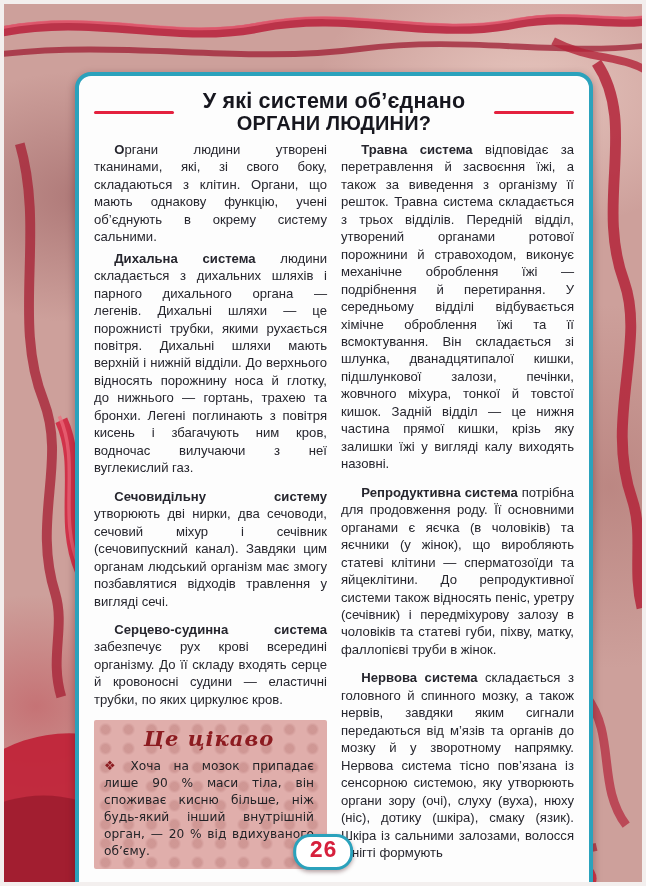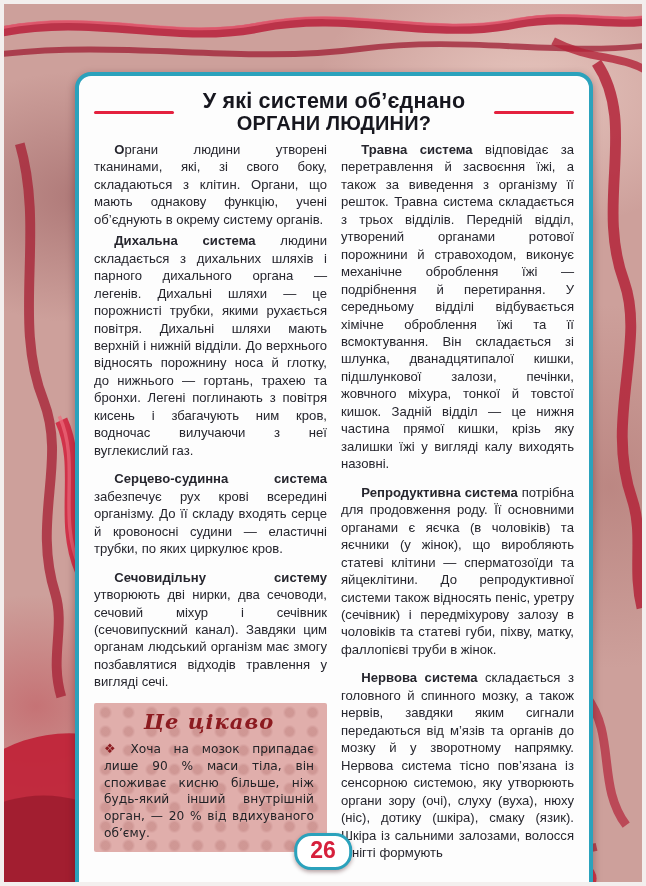--- a/index.html
+++ b/index.html
@@ -78,21 +78,21 @@
   
   .page-pill{
     position:absolute;left:50%;transform:translateX(-50%);
     bottom:12px;
     background:#fff;border:3px solid #2ba2bc;border-radius:17px;
     padding:1px 13px 3px 13px;
     box-shadow:0 2px 4px rgba(70,20,25,.4);
   }
   .page-pill span{
     font-size:23px;font-weight:800;color:#d6203c;
-    font-family:Liberation Sans, sans-serif;
+    font-family:Liberation Mono, monospace;
   }
 </style>
 </head>
 <body>
 
 <div class="page">
 
   <svg class="bg-vessels" viewBox="0 0 646 886" aria-hidden="true">
     <path d="M-10,28 C90,6 170,40 260,22 C350,4 430,36 520,18 C575,8 620,22 656,14" fill="none" stroke="#b92740" stroke-width="10" opacity="0.9"></path>
     <path d="M-10,24 C90,2 170,36 260,18 C350,0 430,32 520,14 C575,4 620,18 656,10" fill="none" stroke="#e9677a" stroke-width="3" opacity="0.7"></path>
@@ -116,24 +116,24 @@
       <h1>
         <span class="t1">У які системи об’єднано</span>
         <span class="t2">ОРГАНИ ЛЮДИНИ?</span>
       </h1>
       <span class="title-rule"></span>
     </div>
 
     <div class="columns">
 
       <div class="col">
-        <p class="para"><b class="lead">О</b><span>ргани людини утворені тканинами, які, зі свого боку, складаються з клітин. Органи, що мають однакову функцію, учені об’єднують в окрему систему органів.</span></p>
+        <p class="para"><b class="lead">О</b><span>ргани людини утворені тканинами, які, зі свого боку, складаються з клітин. Органи, що мають однакову функцію, учені об’єднують в окрему систему сальними.</span></p>
         <p class="para"><b class="lead">Дихальна система</b><span> людини складається з дихальних шляхів і парного дихального органа — легенів. Дихальні шляхи — це порожнисті трубки, якими рухається повітря. Дихальні шляхи мають верхній і нижній відділи. До верхнього відносять порожнину носа й глотку, до нижнього — гортань, трахею та бронхи. Легені поглинають з повітря кисень і збагачують ним кров, водночас вилучаючи з неї вуглекислий газ.</span></p>
+        <p class="para gap"><b class="lead">Сечовидільну систему</b><span> утворюють дві нирки, два сечоводи, сечовий міхур і сечівник (сечовипускний канал). Завдяки цим органам людський організм має змогу позбавлятися відходів травлення у вигляді сечі.</span></p>
         <p class="para gap"><b class="lead">Серцево-судинна система</b><span> забезпечує рух крові всередині організму. До її складу входять серце й кровоносні судини — еластичні трубки, по яких циркулює кров.</span></p>
-        <p class="para gap"><b class="lead">Сечовидільну систему</b><span> утворюють дві нирки, два сечоводи, сечовий міхур і сечівник (сечовипускний канал). Завдяки цим органам людський організм має змогу позбавлятися відходів травлення у вигляді сечі.</span></p>
 
         <div class="fact-box">
           <div class="fact-title">Це цікаво</div>
           <p class="fact-para"><span class="bullet-icon">❖</span><span>Хоча на мозок припадає лише 90 % маси тіла, він споживає кисню більше, ніж будь-який інший внутрішній орган, — 20 % від вдихуваного об’єму.</span></p>
 
         </div>
       </div>
 
       <div class="col">
         <p class="para"><b class="lead">Травна система</b><span> відповідає за перетравлення й засвоєння їжі, а також за виведення з організму її решток. Травна система складається з трьох відділів. Передній відділ, утворений органами ротової порожнини й стравоходом, виконує механічне оброблення їжі — подрібнення й перетирання. У середньому відділі відбувається хімічне оброблення їжі та її всмоктування. Він складається зі шлунка, дванадцятипалої кишки, підшлункової залози, печінки, жовчного міхура, тонкої й товстої кишок. Задній відділ — це нижня частина прямої кишки, крізь яку залишки їжі у вигляді калу виходять назовні.</span></p>

